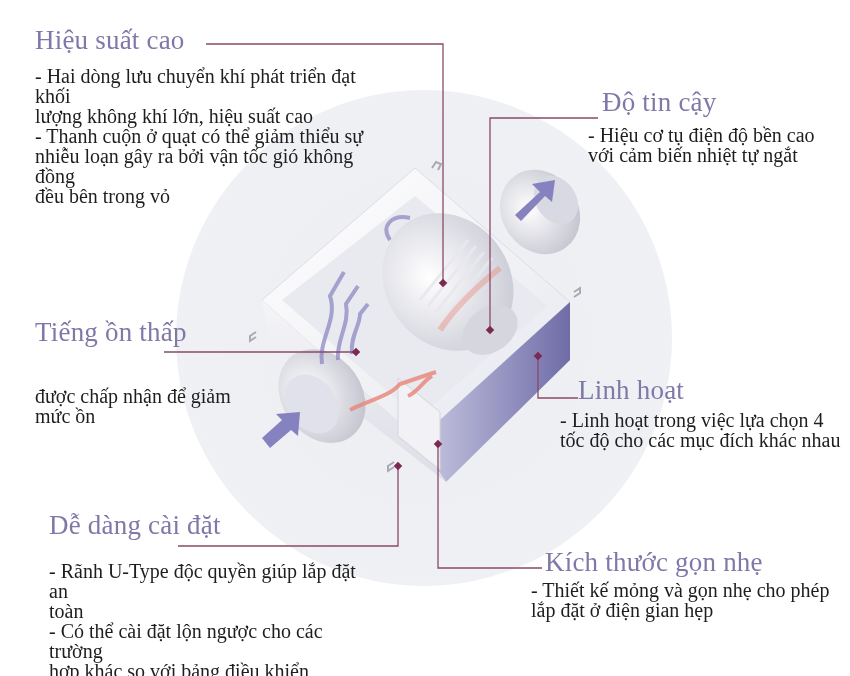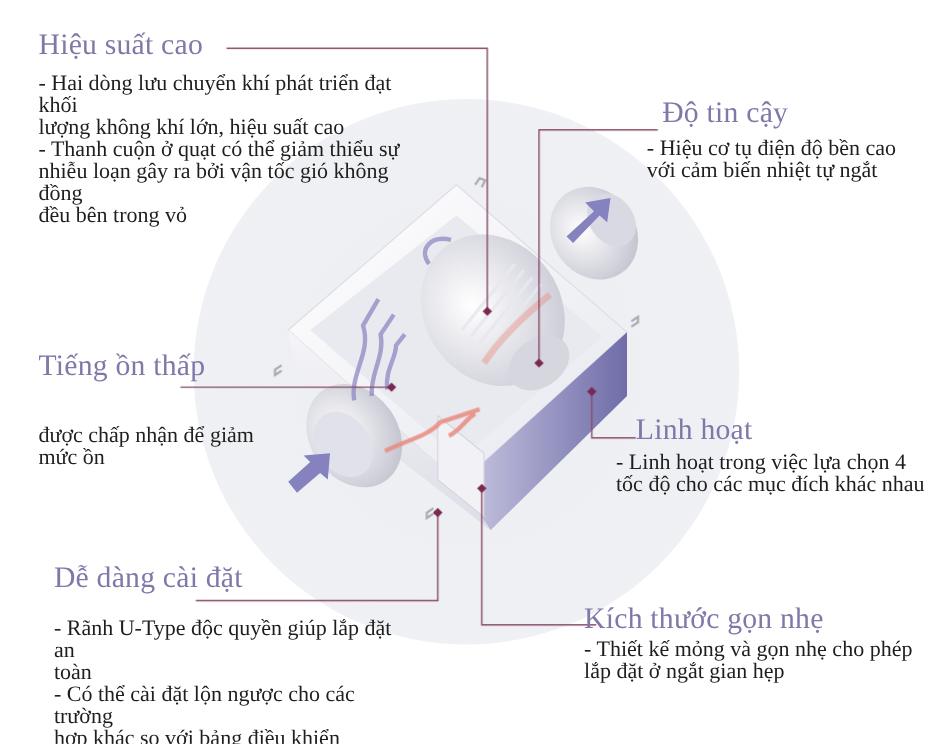--- a/index.html
+++ b/index.html
@@ -17,21 +17,21 @@
     .f2 h2 { margin-left: 14px; }
     .f2 p { margin-top: 7px; }
     .f3 { left: 35px; top: 316px; width: 220px; }
     .f3 p { margin-top: 18px; }
     .f4 { left: 560px; top: 374px; width: 290px; }
     .f4 h2 { margin-left: 18px; }
     .f4 p { margin-top: 4px; }
     .f5 { left: 49px; top: 509px; width: 320px; }
     .f5 p { margin-top: 20px; }
     .f6 { left: 531px; top: 546px; width: 300px; }
-    .f6 h2 { }
+    .f6 h2 { margin-left: 14px; }
     .f6 p { margin-top: 2px; }
   </style>
 </head>
 <body>
 
 <div class="bg-circle"></div>
 
 <svg class="art" width="850" height="676" viewBox="0 0 850 676">
   <defs>
     <linearGradient id="boxTop" x1="0" y1="0" x2="1" y2="1">
@@ -185,15 +185,15 @@
     <span>toàn</span><br>
     <span>- Có thể cài đặt lộn ngược cho các trường</span><br>
     <span>hợp khác so với bảng điều khiển</span>
   </p>
 </div>
 
 <div class="feature f6">
   <h2>Kích thước gọn nhẹ</h2>
   <p>
     <span>- Thiết kế mỏng và gọn nhẹ cho phép</span><br>
-    <span>lắp đặt ở ngắt gian hẹp</span>
+    <span>lắp đặt ở điện gian hẹp</span>
   </p>
 </div>
 
 </body></html>

